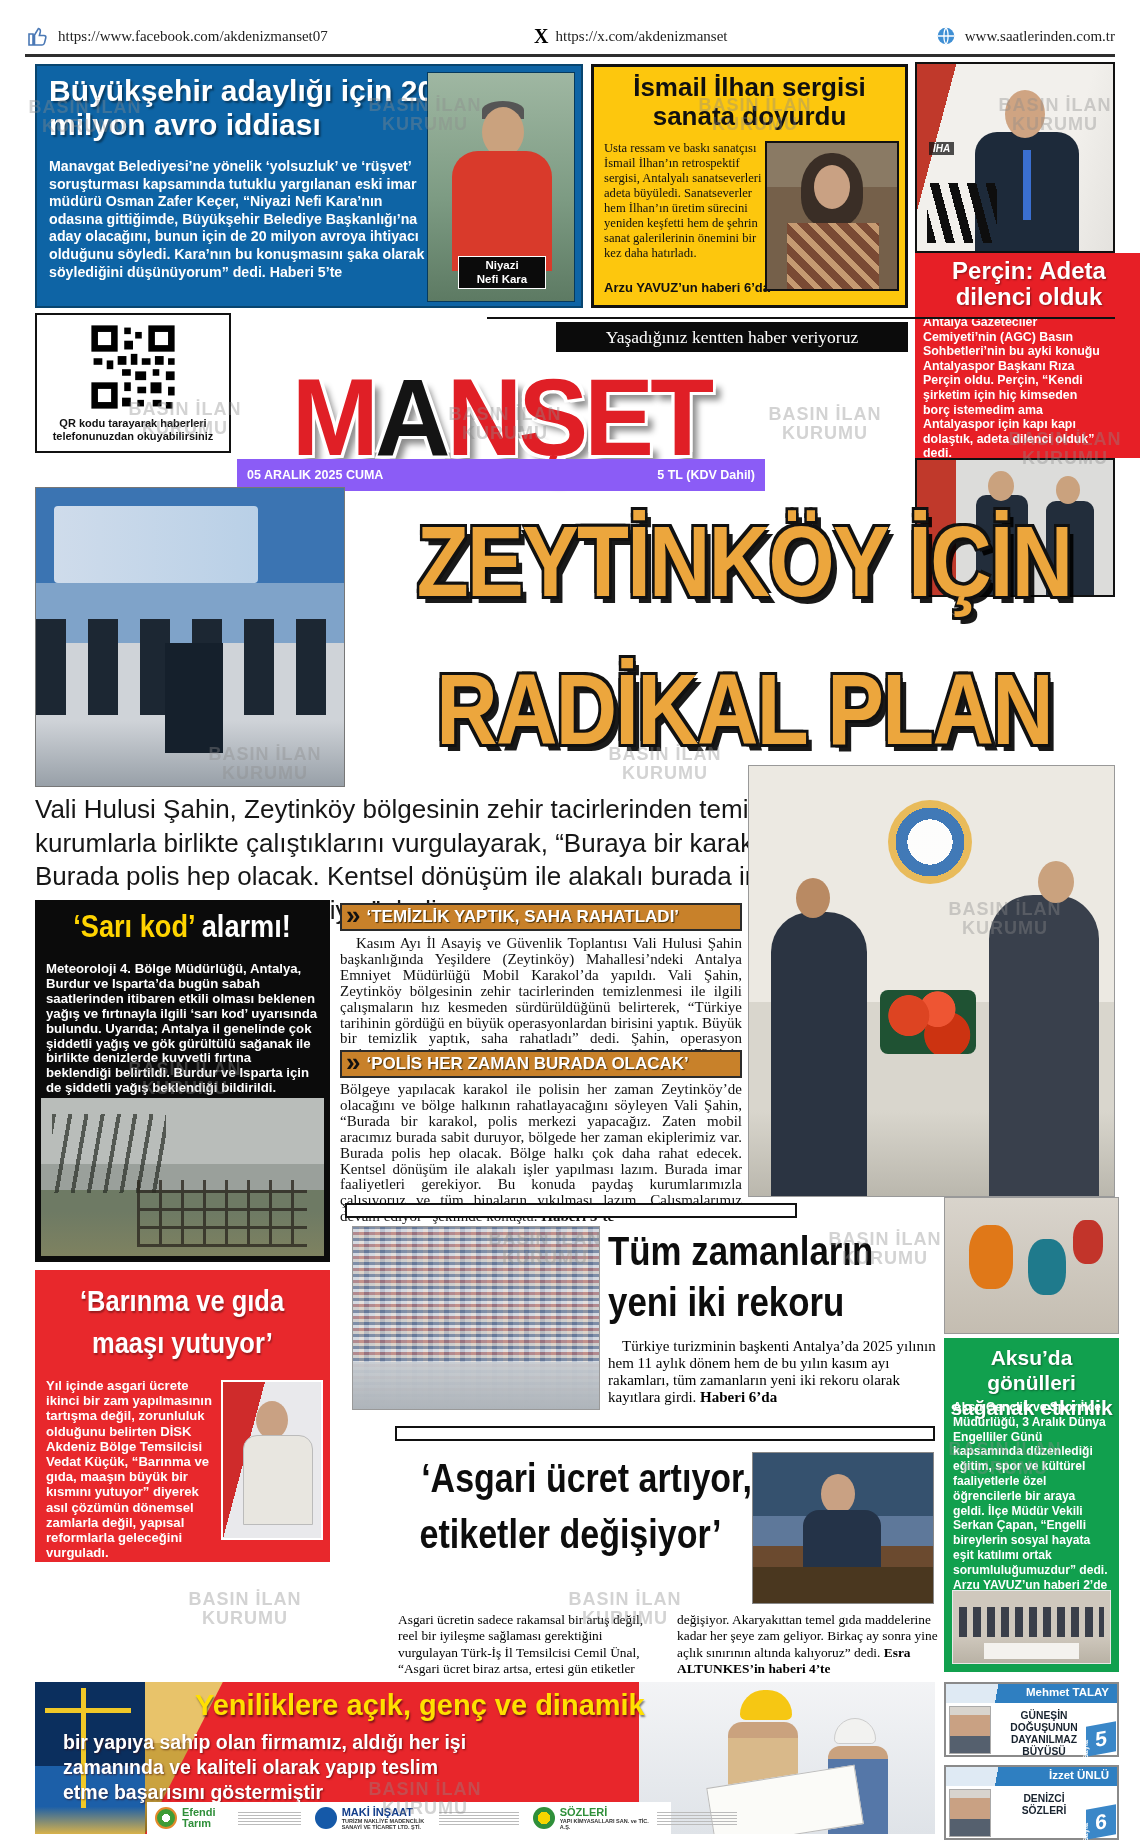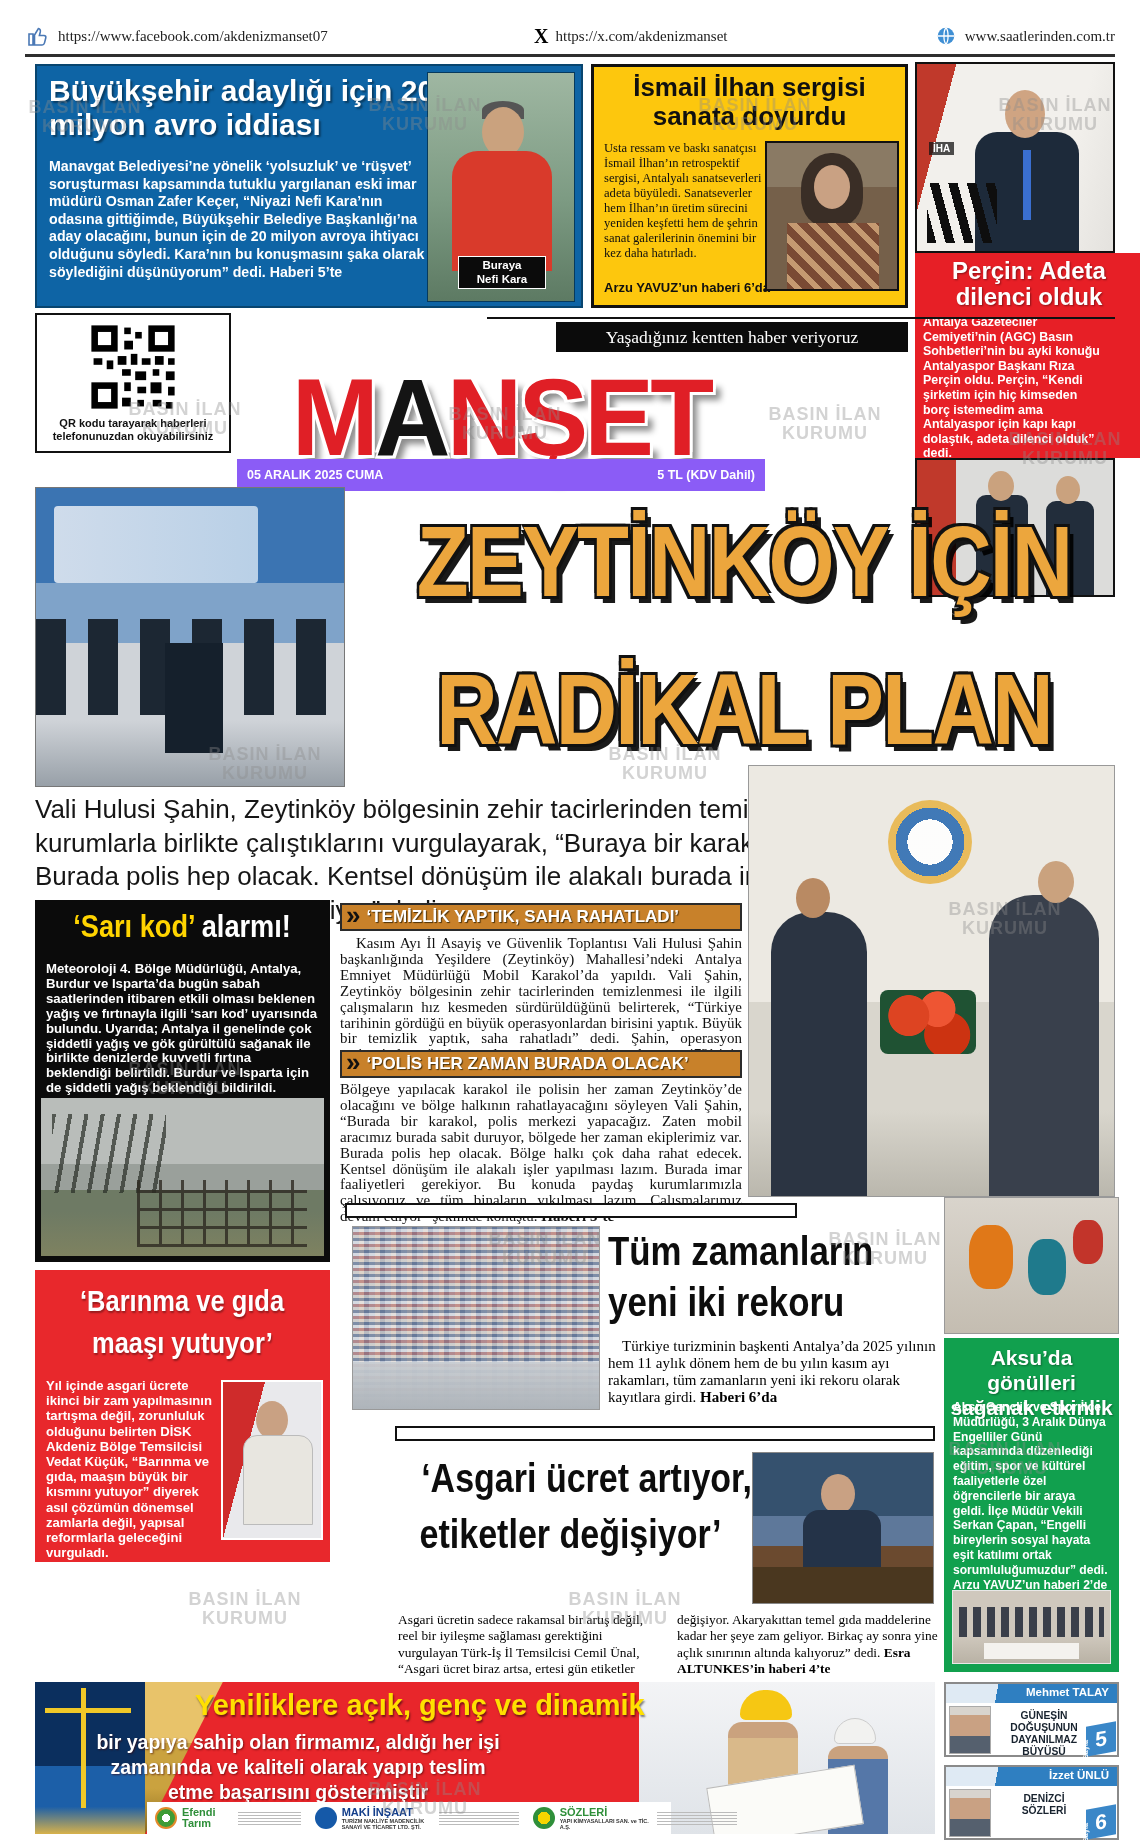--- a/index.html
+++ b/index.html
@@ -29,21 +29,21 @@
   .art-yellow { left:591px; top:64px; width:317px; height:244px; background:#fdc70d; border:3px solid #111; color:#101010; }
   .yel-h { position:absolute; left:0; top:6px; width:100%; text-align:center; font-size:26px; line-height:29px; font-weight:900; }
   .yel-body { position:absolute; left:10px; top:74px; width:158px; font-family:"Liberation Serif", serif; font-size:12.6px; line-height:15px; }
   .yel-byline { position:absolute; left:10px; bottom:10px; font-size:13px; font-weight:800; }
   .yel-photo { right:6px; top:74px; width:134px; height:150px; background:linear-gradient(180deg,#8a7a64 0 30%,#75604a 30% 100%); border:2px solid #111; }
   .yhair { position:absolute; left:34px; top:10px; width:62px; height:74px; background:#3a2e26; border-radius:48% 48% 40% 40%; }
   .yface { position:absolute; left:47px; top:22px; width:36px; height:44px; background:#c9a183; border-radius:50%; }
   .yblouse { position:absolute; left:20px; top:80px; width:92px; height:70px; background:repeating-linear-gradient(45deg,#7a4a34 0 8px,#c59a71 8px 14px); }
 
   
-  .percin-photo1 { left:915px; top:62px; width:200px; height:191px; background:linear-gradient(105deg,#c0392b 0 16%,#f2f0ec 16% 72%,#e4e2de); border:2px solid #111; }
+  .percin-photo1 { left:915px; top:62px; width:200px; height:191px; background:linear-gradient(105deg,#c0392b 0 16%,#f2f0ec 16% 72%,#e4e2de); border:2px solid #111;font-style:italic; }
   .suit { position:absolute; left:58px; top:68px; width:104px; height:124px; background:#1d2a3a; border-radius:22px 22px 0 0; }
   .phead { position:absolute; left:88px; top:26px; width:40px; height:48px; background:#cfa482; border-radius:50%; }
   .tie { position:absolute; left:106px; top:86px; width:8px; height:70px; background:#3a6fd0; }
   .mics { position:absolute; left:10px; bottom:8px; width:70px; height:60px; background:repeating-linear-gradient(75deg,#0e0e0e 0 9px,transparent 9px 18px); }
   .iha { position:absolute; left:12px; top:78px; background:rgba(20,20,20,.75); color:#fff; font-size:10px; font-weight:800; padding:1px 4px; }
   .percin-box { left:915px; top:253px; width:228px; height:205px; background:#e71f26; color:#fff; }
   .percin-h { position:absolute; left:0; top:5px; width:100%; text-align:center; font-weight:900; font-size:24px; line-height:26px; text-shadow:1px 1px 2px rgba(0,0,0,.4); }
   .percin-body { position:absolute; left:8px; top:62px; width:184px; font-size:12.4px; line-height:14.6px; font-weight:700; }
   .percin-photo2 { left:915px; top:458px; width:200px; height:139px; background:linear-gradient(90deg,#c0392b 0 20%,#dcdcda 20%); border:2px solid #111; }
   .fig { position:absolute; background:#222d3b; border-radius:10px 10px 0 0; }
@@ -135,21 +135,21 @@
   .ribbon small { position:absolute; left:-9px; top:8px; font-size:7px; transform:rotate(-90deg); font-weight:700; }
 
   
   .ad { left:35px; top:1682px; width:900px; height:152px; overflow:hidden; background:#fff; }
   .crane { position:absolute; left:0; top:0; width:110px; height:152px; background:linear-gradient(180deg,#0b2f5e 0 55%,#1c5fa8 55% 82%,#d8b24a); }
   .crane i { position:absolute; left:46px; top:6px; width:5px; height:120px; background:#f0c828; }
   .crane b { position:absolute; left:10px; top:26px; width:86px; height:5px; background:#f0c828; }
   .wheat { position:absolute; left:110px; top:0; width:190px; height:152px; background:linear-gradient(180deg,#e8c36a 0 40%,#caa23f 40% 70%,#8a6a1e); }
   .ad-red { position:absolute; left:110px; top:0; width:556px; height:152px; background:#e8262b; clip-path:polygon(14% 0,100% 0,100% 100%,0 100%); }
   .ad-h { position:absolute; left:160px; top:7px; font-size:29px; font-weight:900; color:#ffe000; text-shadow:1px 2px 2px rgba(0,0,0,.5); }
-  .ad-lines { position:absolute; left:28px; top:48px; width:470px; font-size:19.5px; line-height:25px; font-weight:800; color:#fff; text-shadow:1px 1px 2px rgba(60,0,0,.6);text-align:center; }
+  .ad-lines { position:absolute; left:28px; top:48px; width:470px; font-size:19.5px; line-height:25px; font-weight:800; color:#fff; text-shadow:1px 1px 2px rgba(60,0,0,.6); }
   .brands { position:absolute; left:112px; top:120px; width:524px; height:32px; background:#fff; display:flex; align-items:center; gap:14px; padding:0 8px; }
   .brand { display:flex; align-items:center; gap:5px; }
   .brand .logo { width:22px; height:22px; border-radius:50%; flex:none; }
   .lg-green { background:radial-gradient(circle,#fff 0 30%,#3f9c35 30%); border:2px solid #e28a2b; }
   .lg-blue { background:#1559a8; border-radius:4px; }
   .lg-sprout { background:radial-gradient(circle,#f6d500 0 40%,#2f8f3a 40%); }
   .brand .bn { font-size:11px; font-weight:900; line-height:11px; }
   .bn.green { color:#2f8f3a; } .bn.navy { color:#123d8a; }
   .brand .bs { font-size:5.5px; color:#333; line-height:6px; font-weight:700; width:92px; }
   .addr { width:80px; height:14px; background:repeating-linear-gradient(0deg,#bbb 0 1px,transparent 1px 3px); }
@@ -191,21 +191,21 @@
   <div class="abs rule-top"></div>
 
   <div class="abs art-blue">
     <div class="blue-h">Büyükşehir adaylığı için 20 milyon avro iddiası</div>
     <div class="blue-body">Manavgat Belediyesi’ne yönelik ‘yolsuzluk’ ve ‘rüşvet’ soruşturması kapsamında tutuklu yargılanan eski imar müdürü Osman Zafer Keçer, “Niyazi Nefi Kara’nın odasına gittiğimde, Büyükşehir Belediye Başkanlığı’na aday olacağını, bunun için de 20 milyon avroya ihtiyacı olduğunu söyledi. Kara’nın bu konuşmasını şaka olarak söylediğini düşünüyorum” dedi. Haberi 5’te</div>
     <div class="ph photo-niyazi">
       <div class="hair"></div>
         <div class="head"></div>
         <div class="sweater"></div>
       <div class="niyazi-cap">
-        <span>Buraya</span><br><span>Nefi Kara</span>
+        <span>Niyazi</span><br><span>Nefi Kara</span>
       </div>
     </div>
   </div>
 
   <div class="abs art-yellow">
     <div class="yel-h">
       <span>İsmail İlhan sergisi</span><br><span>sanata doyurdu</span>
     </div>
     <div class="yel-body serifbody">Usta ressam ve baskı sanatçısı İsmail İlhan’ın retrospektif sergisi, Antalyalı sanatseverleri adeta büyüledi. Sanatseverler hem İlhan’ın üretim sürecini yeniden keşfetti hem de şehrin sanat galerilerinin önemini bir kez daha hatırladı.</div>
     <div class="yel-byline">Arzu YAVUZ’un haberi 6’da</div>

